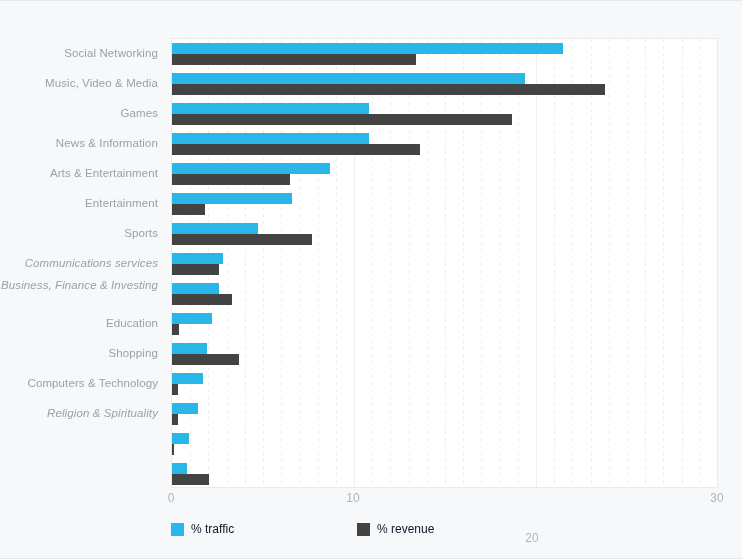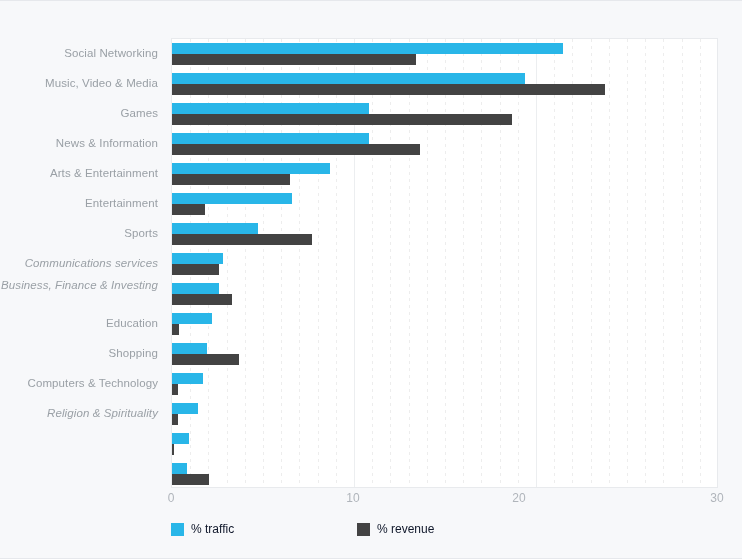--- a/index.html
+++ b/index.html
@@ -219,21 +219,21 @@
         <div class="bar bar-revenue" title="Computers &amp; Technology — % revenue: 0.35" style="top: 345px; height: 11px; width: 6.37px; background: rgb(67, 67, 67);"></div>
         <div class="bar bar-revenue" title="Religion &amp; Spirituality — % revenue: 0.35" style="top: 375px; height: 11px; width: 6.37px; background: rgb(67, 67, 67);"></div>
         <div class="bar bar-revenue" title="Travel — % revenue: 0.1" style="top: 405px; height: 11px; width: 1.82px; background: rgb(67, 67, 67);"></div>
         <div class="bar bar-revenue" title="Health, Fitness &amp; Self help — % revenue: 2.05" style="top: 435px; height: 11px; width: 37.31px; background: rgb(67, 67, 67);"></div>
       </div>
   </div>
 
   <div id="x-axis">
       <div class="x-tick-label" style="left: 0px;">0</div>
       <div class="x-tick-label" style="left: 182px;">10</div>
-      <div class="x-tick-label" style="left: 348px;">20</div>
+      <div class="x-tick-label" style="left: 361px; margin-top: 40px;">20</div>
       <div class="x-tick-label" style="left: 546px;">30</div>
     </div>
 
   <div id="legend">
       <div class="legend-entry" style="left: 0px;">
         <span class="legend-swatch" style="background: rgb(41, 182, 232);"></span>
         <span class="legend-label">% traffic</span>
       </div>
       <div class="legend-entry" style="left: 186px;">
         <span class="legend-swatch" style="background: rgb(67, 67, 67);"></span>

